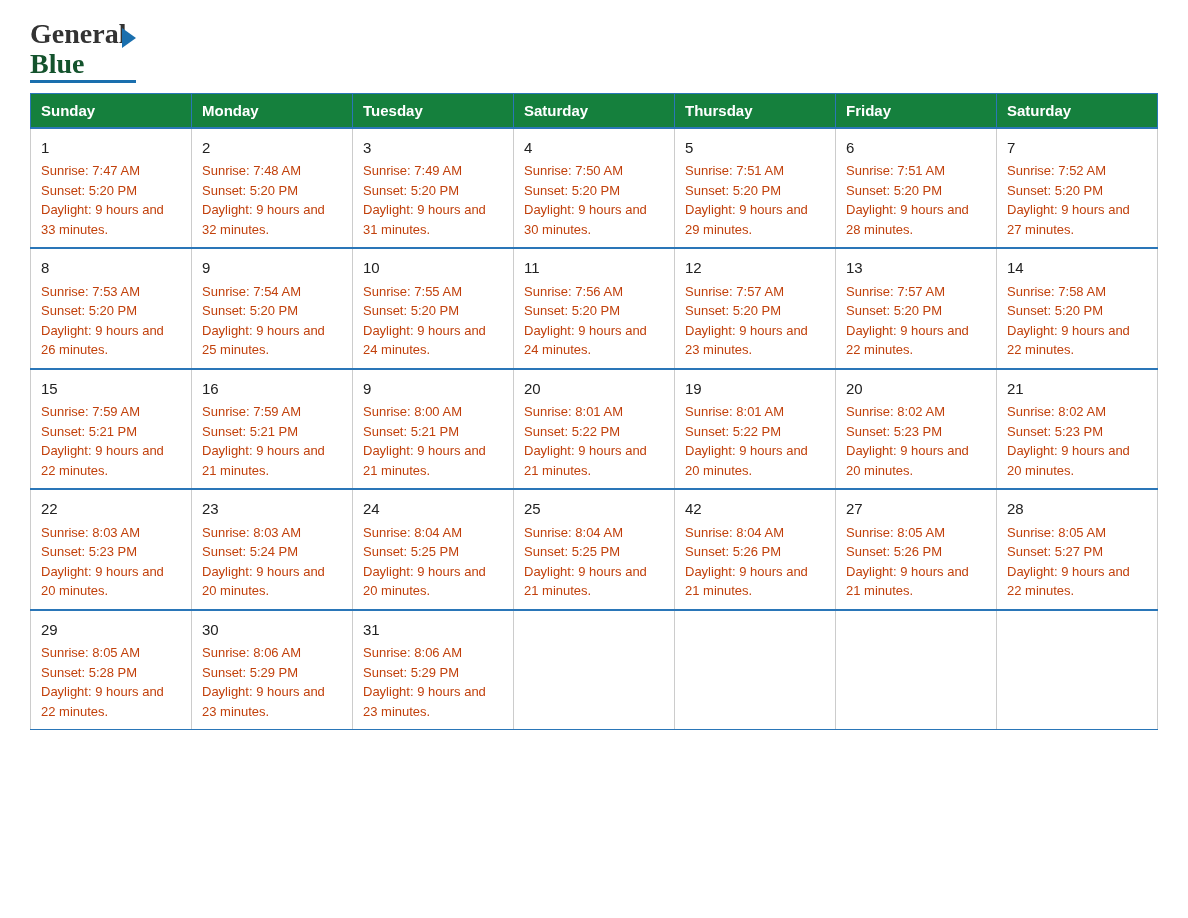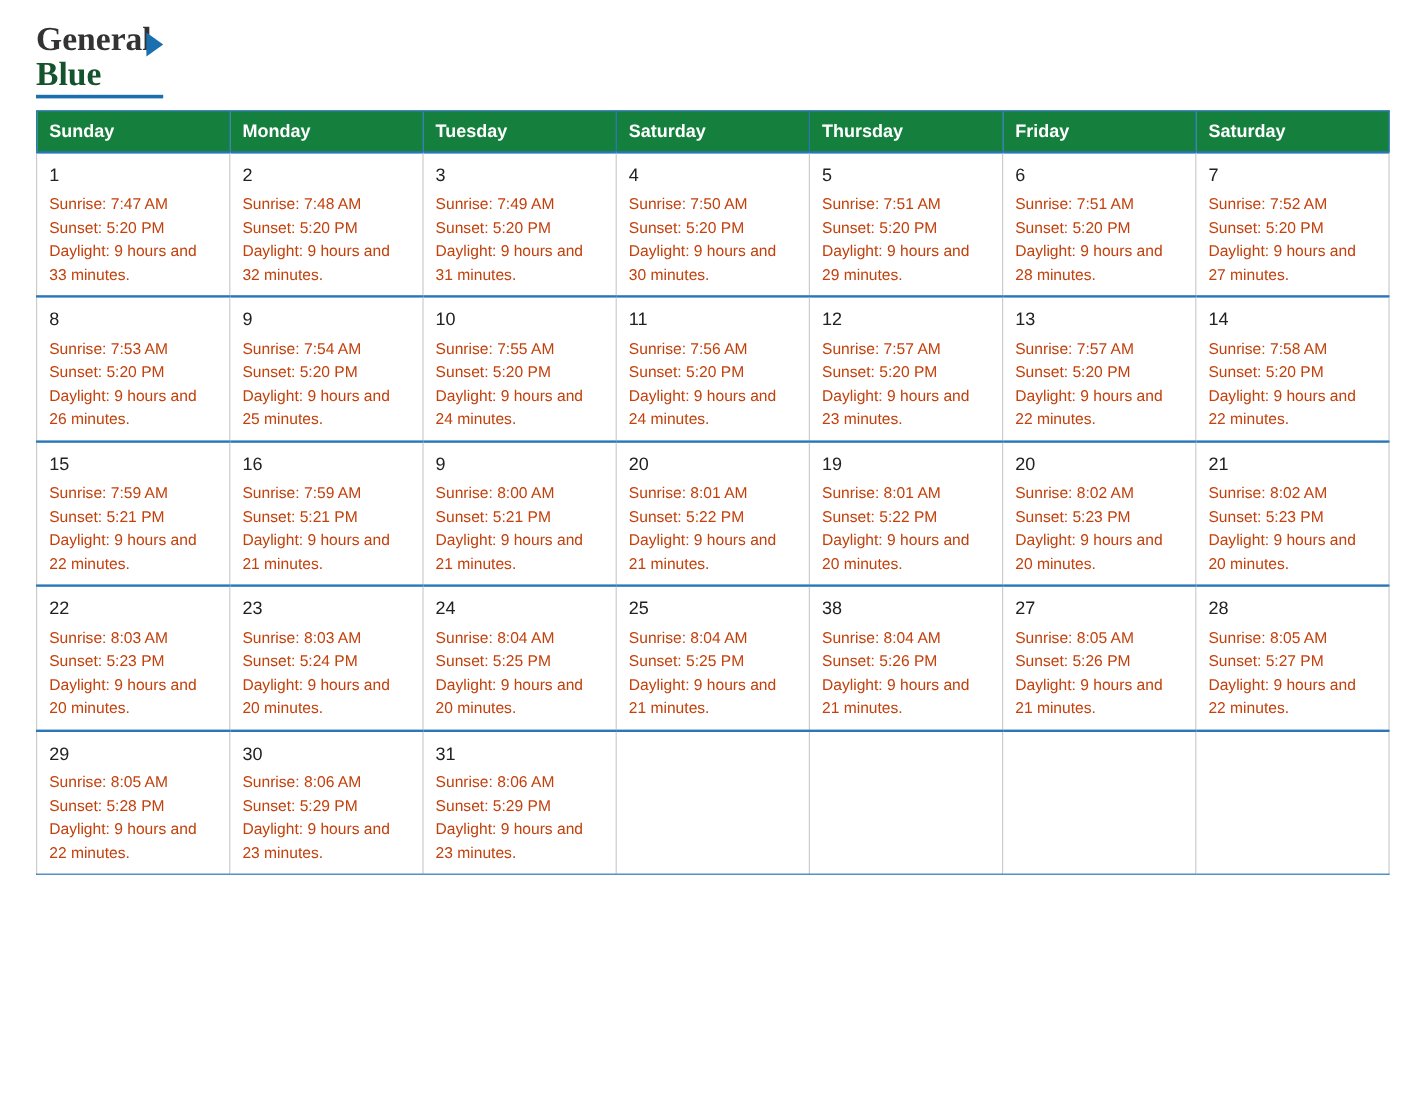--- a/index.html
+++ b/index.html
@@ -164,21 +164,21 @@
         <td><span class="day-num">20</span><span class="day-info">Sunrise: 8:01 AM<br>Sunset: 5:22 PM<br>Daylight: 9 hours and 21 minutes.</span></td>
         <td><span class="day-num">19</span><span class="day-info">Sunrise: 8:01 AM<br>Sunset: 5:22 PM<br>Daylight: 9 hours and 20 minutes.</span></td>
         <td><span class="day-num">20</span><span class="day-info">Sunrise: 8:02 AM<br>Sunset: 5:23 PM<br>Daylight: 9 hours and 20 minutes.</span></td>
         <td><span class="day-num">21</span><span class="day-info">Sunrise: 8:02 AM<br>Sunset: 5:23 PM<br>Daylight: 9 hours and 20 minutes.</span></td>
       </tr>
       <tr class="row-divider">
         <td><span class="day-num">22</span><span class="day-info">Sunrise: 8:03 AM<br>Sunset: 5:23 PM<br>Daylight: 9 hours and 20 minutes.</span></td>
         <td><span class="day-num">23</span><span class="day-info">Sunrise: 8:03 AM<br>Sunset: 5:24 PM<br>Daylight: 9 hours and 20 minutes.</span></td>
         <td><span class="day-num">24</span><span class="day-info">Sunrise: 8:04 AM<br>Sunset: 5:25 PM<br>Daylight: 9 hours and 20 minutes.</span></td>
         <td><span class="day-num">25</span><span class="day-info">Sunrise: 8:04 AM<br>Sunset: 5:25 PM<br>Daylight: 9 hours and 21 minutes.</span></td>
-        <td><span class="day-num">38</span><span class="day-info">Sunrise: 8:04 AM<br>Sunset: 5:26 PM<br>Daylight: 9 hours and 21 minutes.</span></td>
+        <td><span class="day-num">42</span><span class="day-info">Sunrise: 8:04 AM<br>Sunset: 5:26 PM<br>Daylight: 9 hours and 21 minutes.</span></td>
         <td><span class="day-num">27</span><span class="day-info">Sunrise: 8:05 AM<br>Sunset: 5:26 PM<br>Daylight: 9 hours and 21 minutes.</span></td>
         <td><span class="day-num">28</span><span class="day-info">Sunrise: 8:05 AM<br>Sunset: 5:27 PM<br>Daylight: 9 hours and 22 minutes.</span></td>
       </tr>
       <tr class="row-divider">
         <td><span class="day-num">29</span><span class="day-info">Sunrise: 8:05 AM<br>Sunset: 5:28 PM<br>Daylight: 9 hours and 22 minutes.</span></td>
         <td><span class="day-num">30</span><span class="day-info">Sunrise: 8:06 AM<br>Sunset: 5:29 PM<br>Daylight: 9 hours and 23 minutes.</span></td>
         <td><span class="day-num">31</span><span class="day-info">Sunrise: 8:06 AM<br>Sunset: 5:29 PM<br>Daylight: 9 hours and 23 minutes.</span></td>
         <td class="empty-cell"></td>
         <td class="empty-cell"></td>
         <td class="empty-cell"></td>

